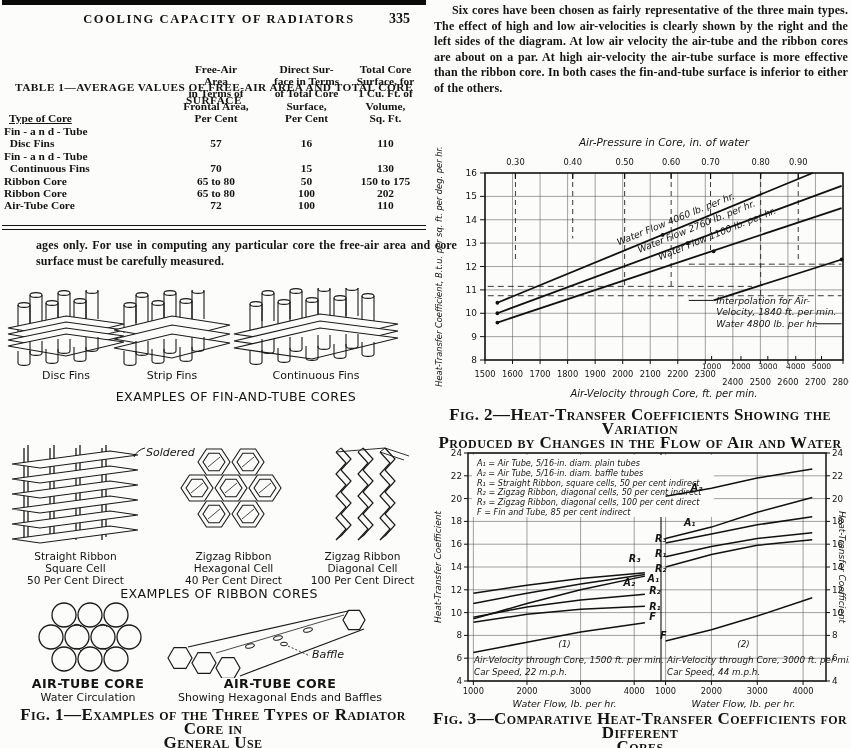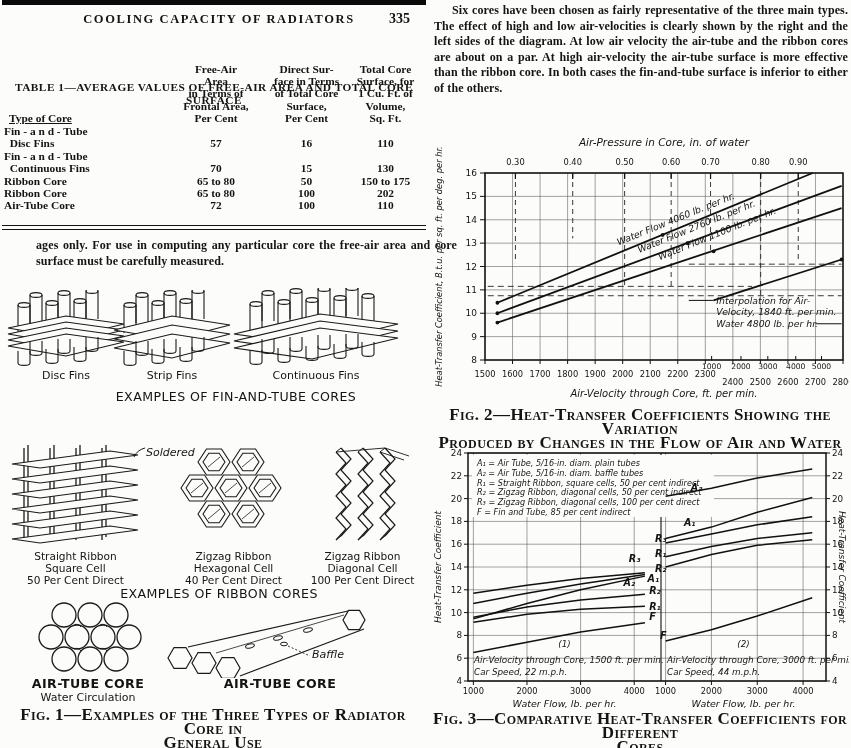--- a/index.html
+++ b/index.html
@@ -291,20 +291,21 @@
       <ellipse cx="92" cy="46" rx="4.5" ry="2" fill="none" stroke="#1a1a1a" stroke-width="1" transform="rotate(-14 92 46)"></ellipse>
       <ellipse cx="126" cy="44" rx="3.5" ry="1.8" fill="none" stroke="#1a1a1a" stroke-width="1"></ellipse>
       <line x1="130" y1="46" x2="152" y2="56" stroke="#1a1a1a" stroke-width="0.9" stroke-dasharray="2 2"></line>
     </svg>
 
   <div class="abs annot" style="left:312px;top:648px;">Baffle</div>
 
   <div class="abs atc ctr" style="left:18px;top:676px;width:140px;">AIR-TUBE CORE</div>
   <div class="abs atcsub ctr" style="left:18px;top:691px;width:140px;">Water Circulation</div>
   <div class="abs atc ctr" style="left:190px;top:676px;width:180px;">AIR-TUBE CORE</div>
+  <div class="abs atcsub ctr" style="left:150px;top:691px;width:260px;">Showing Hexagonal Ends and Baffles</div>
 
   <div class="abs figcap" style="left:0;top:708px;width:426px;">Fig. 1—Examples of the Three Types of Radiator Core in
 General Use</div>
 
   <div class="abs para" style="left:434px;top:3px;width:414px;text-indent:18px;">Six cores have been chosen as fairly representative of the three main types.  The effect of high and low air-velocities is clearly shown by the right and the left sides of the diagram.  At low air velocity the air-tube and the ribbon cores are about on a par.  At high air-velocity the air-tube surface is more effective than the ribbon core.  In both cases the fin-and-tube surface is inferior to either of the others.</div>
 
   <svg id="fig2-svg" class="abs" style="left:430px;top:133px;" width="419" height="268" viewBox="0 0 419 268">
       <line x1="55" y1="40" x2="55" y2="227" stroke="#555" stroke-width="0.55"></line>
       <line x1="82.53846153846155" y1="40" x2="82.53846153846155" y2="227" stroke="#555" stroke-width="0.55"></line>
       <line x1="110.07692307692308" y1="40" x2="110.07692307692308" y2="227" stroke="#555" stroke-width="0.55"></line>

